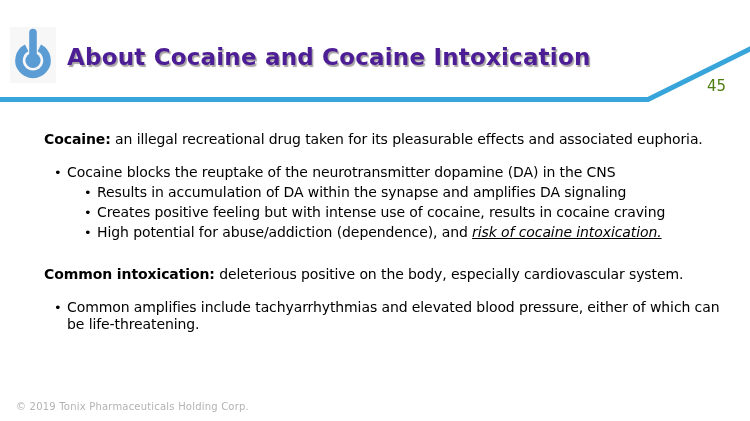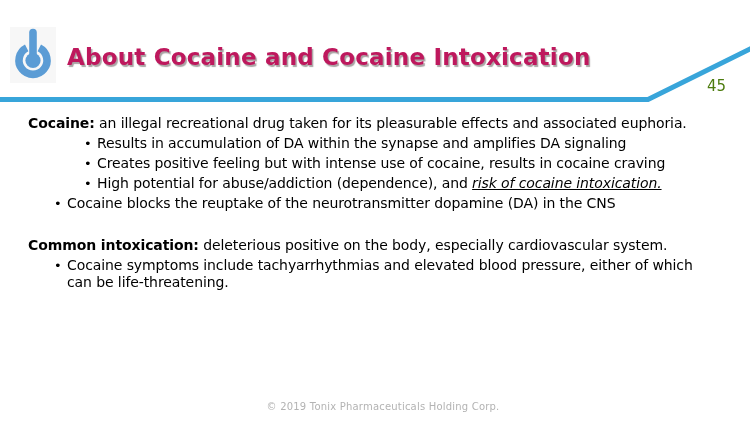--- a/index.html
+++ b/index.html
@@ -24,21 +24,21 @@
     width: 46px;
     height: 56px;
     background: #f7f7f7;
   }
   .slide-title {
     position: absolute;
     left: 67px;
     top: 44px;
     font-size: 23px;
     font-weight: bold;
-    color: #be185d;
+    color: #4c1d95;
     letter-spacing: 0.2px;
     text-shadow: 1.5px 1.5px 1px #a9a4a4;
     white-space: nowrap;
   }
   .accent-line-svg {
     position: absolute;
     left: 0;
     top: 0;
     width: 750px;
     height: 120px;
@@ -56,21 +56,21 @@
   .body-text {
     position: absolute;
     left: 28px;
     right: 30px;
     top: 115px;
     font-size: 14px;
     line-height: 17px;
     color: #000000;
     letter-spacing: -0.1px;
   }
-  .body-text p { margin: 0; }
+  .body-text p { margin: 16px; }
   .lead-bold { font-weight: bold; }
   .section-gap { margin-top: 25px !important; }
 
   ul.bullets {
     margin: 0;
     padding: 0;
     list-style: none;
   }
   ul.level-1 { padding-left: 25px; }
   ul.level-2 { padding-left: 55px; }
@@ -91,21 +91,20 @@
     font-style: italic;
     text-decoration: underline;
   }
 
   
   .footer {
     position: absolute;
     left: 16px;
     right: 0;
     bottom: 9px;
-    text-align: center;
     font-size: 10px;
     color: #b3b3b3;
     letter-spacing: 0.2px;
   }
 </style>
 </head>
 <body>
 
 <div class="slide">
 
@@ -125,33 +124,33 @@
   <svg class="accent-line-svg" viewBox="0 0 750 120" preserveAspectRatio="none">
     <polyline points="0,99.5 648,99.5 752,48" fill="none" stroke="#38a5da" stroke-width="5"></polyline>
   </svg>
 
   <div class="page-number">45</div>
 
   <div class="body-text">
 
     <p><span class="lead-bold">Cocaine:</span><span> an illegal recreational drug taken for its pleasurable effects and associated euphoria.</span></p>
 
+    <ul class="bullets level-1">
+      <li>Cocaine blocks the reuptake of the neurotransmitter dopamine (DA) in the CNS</li>
+    </ul>
+
     <ul class="bullets level-2">
       <li>Results in accumulation of DA within the synapse and amplifies DA signaling</li>
       <li>Creates positive feeling but with intense use of cocaine, results in cocaine craving</li>
       <li><span>High potential for abuse/addiction (dependence), and </span><span class="emph">risk of cocaine intoxication.</span></li>
     </ul>
 
-    <ul class="bullets level-1">
-      <li>Cocaine blocks the reuptake of the neurotransmitter dopamine (DA) in the CNS</li>
-    </ul>
-
     <p class="section-gap"><span class="lead-bold">Common intoxication:</span><span> deleterious positive on the body, especially cardiovascular system.</span></p>
 
     <ul class="bullets level-1">
-      <li>Cocaine symptoms include tachyarrhythmias and elevated blood pressure, either of which can be life-threatening.</li>
+      <li>Common amplifies include tachyarrhythmias and elevated blood pressure, either of which can be life-threatening.</li>
     </ul>
 
   </div>
 
   <div class="footer">© 2019 Tonix Pharmaceuticals Holding Corp.</div>
 
 </div>
 
 </body></html>

